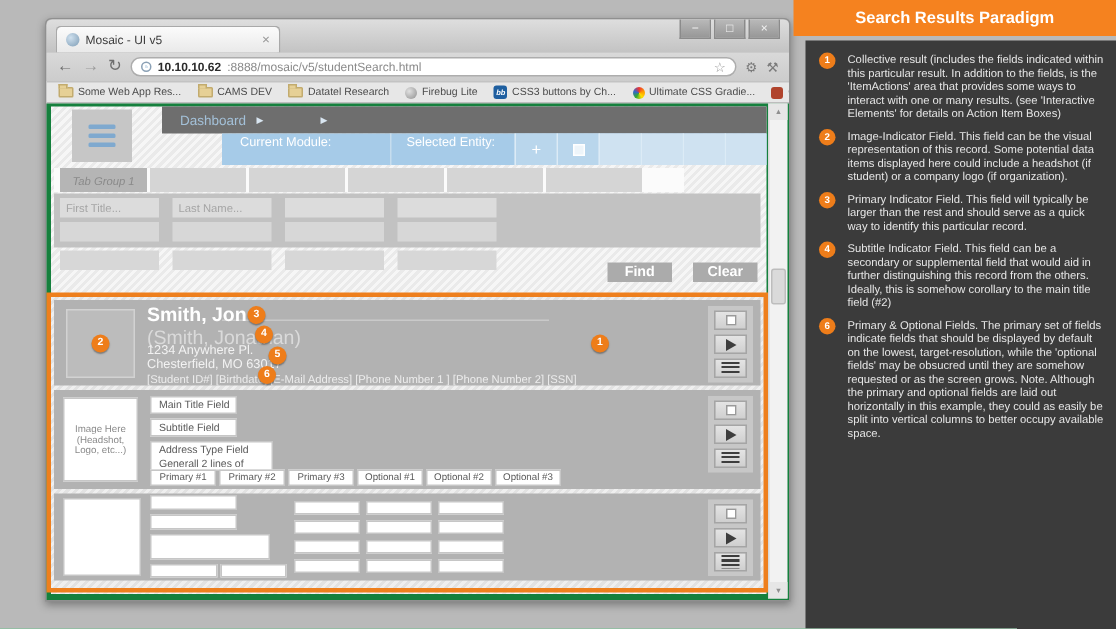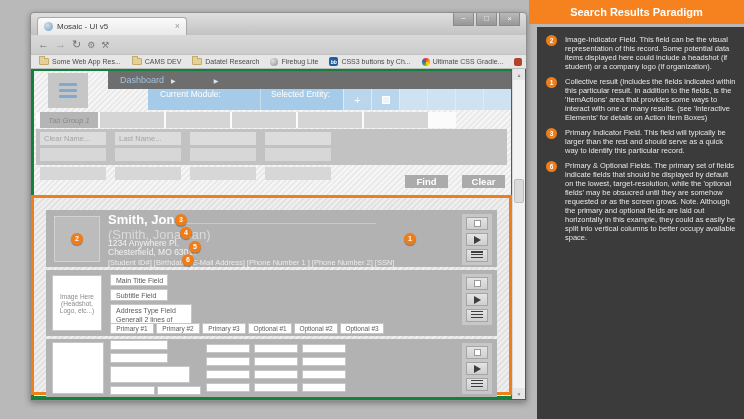--- a/index.html
+++ b/index.html
@@ -89,21 +89,21 @@
   .app-tab.active { left:4px; width:58px; background:#b5b5b5; color:#8a8a8a;font-style:italic; }
   .app-tab.ghost { background:#d5d5d5; }
 
   .form-panel { position:absolute; left:2px; top:58px; width:471px; height:36px; background:#c2c2c2; }
   .field { position:absolute; width:66px; height:13px; background:#dcdcdc; font-size:7.5px;
            color:#a5a5a5; line-height:13px; padding-left:4px; }
   .btn-gray { position:absolute; width:43px; height:13px; background:#ababab; color:#fff;
               font-weight:bold; font-size:9.5px; text-align:center; line-height:13px; }
 
   .results { position:absolute; left:-3px; top:124px; width:481px; height:200px;
-             border:3px solid #ee7f1d; padding:12px;
+             border:3px solid #ee7f1d; padding:2px;
              background:repeating-linear-gradient(135deg,#efefef 0 2px,#e2e2e2 2px 4px); }
   .card { position:relative; background:#b2b2b2; margin-bottom:3px; }
   .card1 { height:57px; } .card2 { height:66px; } .card3 { height:58px; margin-bottom:0; }
 
   .img-box { position:absolute; left:8px; top:6px; width:46px; height:46px; background:#bcbcbc;
              border:1px solid #d2d2d2; }
   .badge { position:absolute; width:12px; height:12px; border-radius:50%; background:#ee7d1a;
            color:#fff; font-size:7px; font-weight:bold; text-align:center; line-height:12px;
            box-shadow:0 1px 1px rgba(0,0,0,.35); z-index:5; }
   .title-divider { position:absolute; left:112px; top:13px; width:218px; height:1px; background:#c9c9c9; }
@@ -168,20 +168,26 @@
         <span class="win-btn">−</span>
         <span class="win-btn">□</span>
         <span class="win-btn">×</span>
       </div>
     </div>
 
     <div class="toolbar">
       <span class="nav-glyph">←</span>
       <span class="nav-glyph fwd">→</span>
       <span class="nav-glyph">↻</span>
+      <div class="urlbox">
+        <span class="page-icon"></span>
+        <span class="url-host">10.10.10.62</span>
+        <span class="url-path">:8888/mosaic/v5/studentSearch.html</span>
+        <span class="url-star">☆</span>
+      </div>
       <span class="tool-icon">⚙</span>
       <span class="tool-icon">⚒</span>
     </div>
 
     <div class="bookmarks">
       <span class="bm">
           <i class="bm-folder"></i>
           <span>Some Web App Res...</span>
         </span>
       <span class="bm">
@@ -244,21 +250,21 @@
           <div class="tab-strip"></div>
           <div class="app-tab active">Tab Group 1</div>
           <div class="app-tab ghost" style="left:64px;width:64px;"></div>
           <div class="app-tab ghost" style="left:130px;width:64px;"></div>
           <div class="app-tab ghost" style="left:196px;width:64px;"></div>
           <div class="app-tab ghost" style="left:262px;width:64px;"></div>
           <div class="app-tab ghost" style="left:328px;width:64px;"></div>
         </div>
 
         <div class="form-panel">
-          <div class="field" style="left:4px;top:3px;">Clear Name...</div>
+          <div class="field" style="left:4px;top:3px;">First Title...</div>
           <div class="field" style="left:79px;top:3px;">Last Name...</div>
           <div class="field" style="left:154px;top:3px;"></div>
           <div class="field" style="left:229px;top:3px;"></div>
           <div class="field" style="left:4px;top:19px;background:#d7d7d7;"></div>
           <div class="field" style="left:79px;top:19px;background:#d7d7d7;"></div>
           <div class="field" style="left:154px;top:19px;background:#d7d7d7;"></div>
           <div class="field" style="left:229px;top:19px;background:#d7d7d7;"></div>
         </div>
         <div class="field" style="left:6px;top:96px;background:#d7d7d7;"></div>
         <div class="field" style="left:81px;top:96px;background:#d7d7d7;"></div>
@@ -363,30 +369,34 @@
         <div class="scroll-down">▼</div>
       </div>
     </div>
   </div>
 
   <div class="side-panel">
     <div class="panel-header">Search Results Paradigm</div>
     <div class="panel-body">
 
       <div class="panel-item">
+        <span class="p-badge">1</span>
+        <span>Collective result (includes the fields indicated within this particular result.  In addition to the fields, is the 'ItemActions' area that provides some ways to interact with one or many results. (see 'Interactive Elements' for details on Action Item Boxes)</span>
+      </div>
+      <div class="panel-item">
         <span class="p-badge">2</span>
         <span>Image-Indicator Field.  This field can be the visual representation of this record.  Some potential data items displayed here could include a headshot (if student) or a company logo (if organization).</span>
-      </div>
-      <div class="panel-item">
-        <span class="p-badge">1</span>
-        <span>Collective result (includes the fields indicated within this particular result.  In addition to the fields, is the 'ItemActions' area that provides some ways to interact with one or many results. (see 'Interactive Elements' for details on Action Item Boxes)</span>
       </div>
       <div class="panel-item">
         <span class="p-badge">3</span>
         <span>Primary Indicator Field.  This field will typically be larger than the rest and should serve as a quick way to identify this particular record.</span>
       </div>
       <div class="panel-item">
+        <span class="p-badge">4</span>
+        <span>Subtitle Indicator Field.  This field can be a secondary or supplemental field that would aid in further distinguishing this record from the others.  Ideally, this is somehow corollary to the main title field (#2)</span>
+      </div>
+      <div class="panel-item">
         <span class="p-badge">6</span>
         <span>Primary &amp; Optional Fields.  The primary set of fields indicate fields that should be displayed by default on the lowest, target-resolution, while the 'optional fields' may be obsucred until they are somehow requested or as the screen grows.  Note.  Although the primary and optional fields are laid out horizontally in this example, they could as easily be split into vertical columns to better occupy available space.</span>
       </div>
     </div>
   </div>
 </div>
 
 </body></html>

